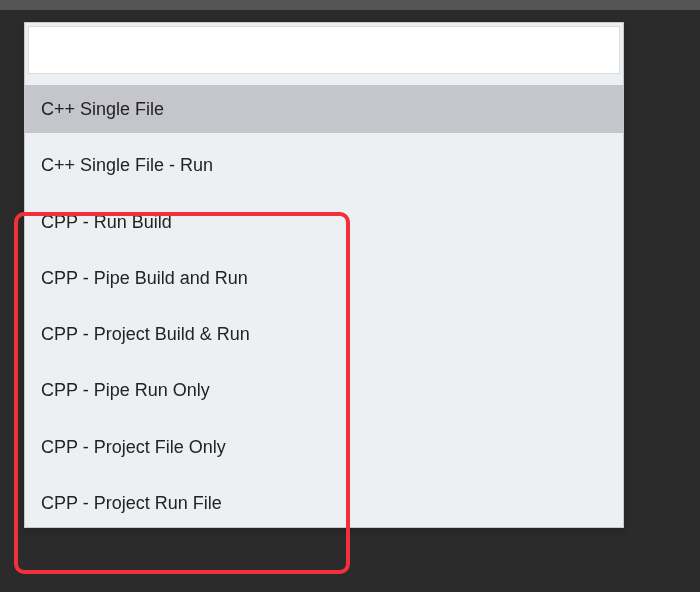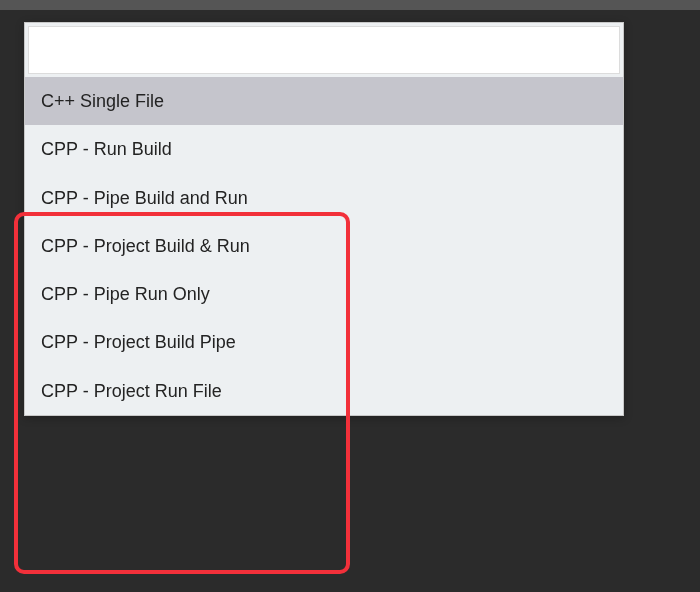--- a/index.html
+++ b/index.html
@@ -44,20 +44,21 @@
     .list {
       list-style: none;
     }
     .list-item {
       padding: 12px 16px;
       font-size: 18px;
       font-weight: 300;
       color: #232323;
       cursor: pointer;
       line-height: 1.35;
+      margin-top: 8px;
     }
     .list-item.selected {
       background: #c5c5cc;
     }
     .highlight-box {
       position: absolute;
       border: 4px solid #f2303a;
       border-radius: 10px;
       pointer-events: none;
       left: 14px;
@@ -68,22 +69,23 @@
   </style>
 </head>
 <body>
 
 <div class="top-bar"></div>
 
 <div class="dropdown-panel">
   <input type="text" class="search-box" value="" style="">
   <ul class="list">
     <li class="list-item selected">C++ Single File</li>
+    <li class="list-item">C++ Single File - Run</li>
     <li class="list-item">CPP - Run Build</li>
     <li class="list-item">CPP - Pipe Build and Run</li>
     <li class="list-item">CPP - Project Build &amp; Run</li>
     <li class="list-item">CPP - Pipe Run Only</li>
-    <li class="list-item">CPP - Project Build Pipe</li>
+    <li class="list-item">CPP - Project File Only</li>
     <li class="list-item">CPP - Project Run File</li>
   </ul>
 </div>
 
 <div class="highlight-box"></div>
 
 </body></html>

